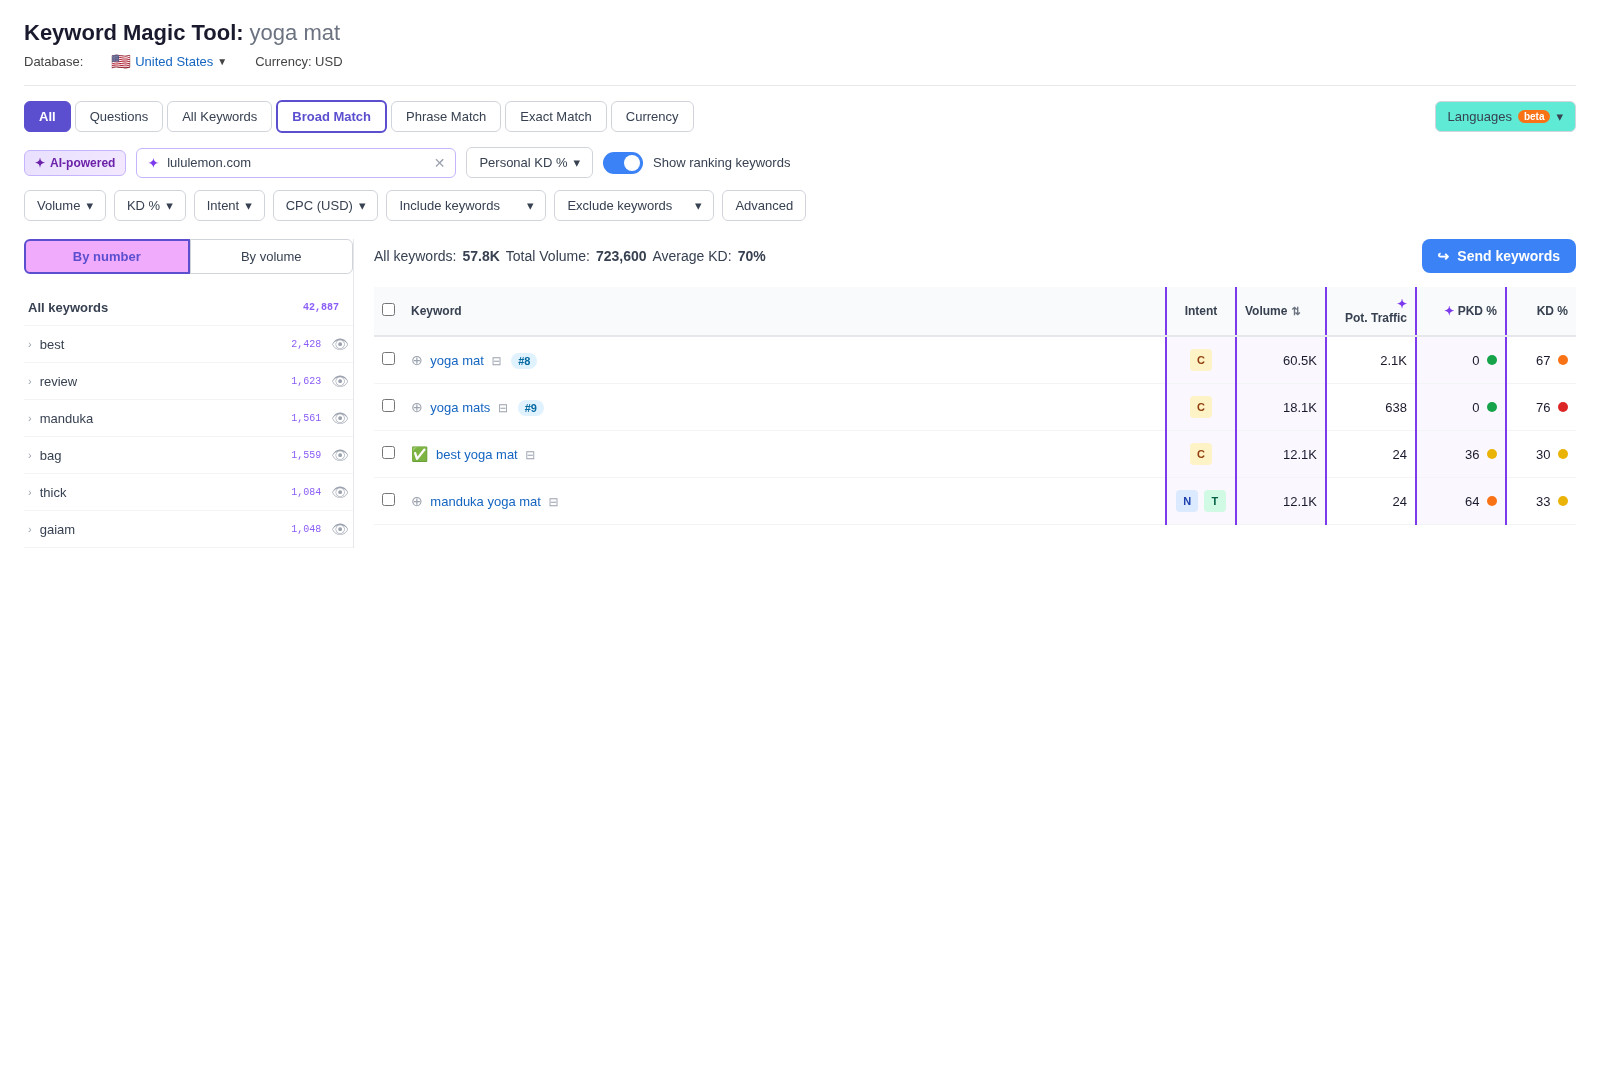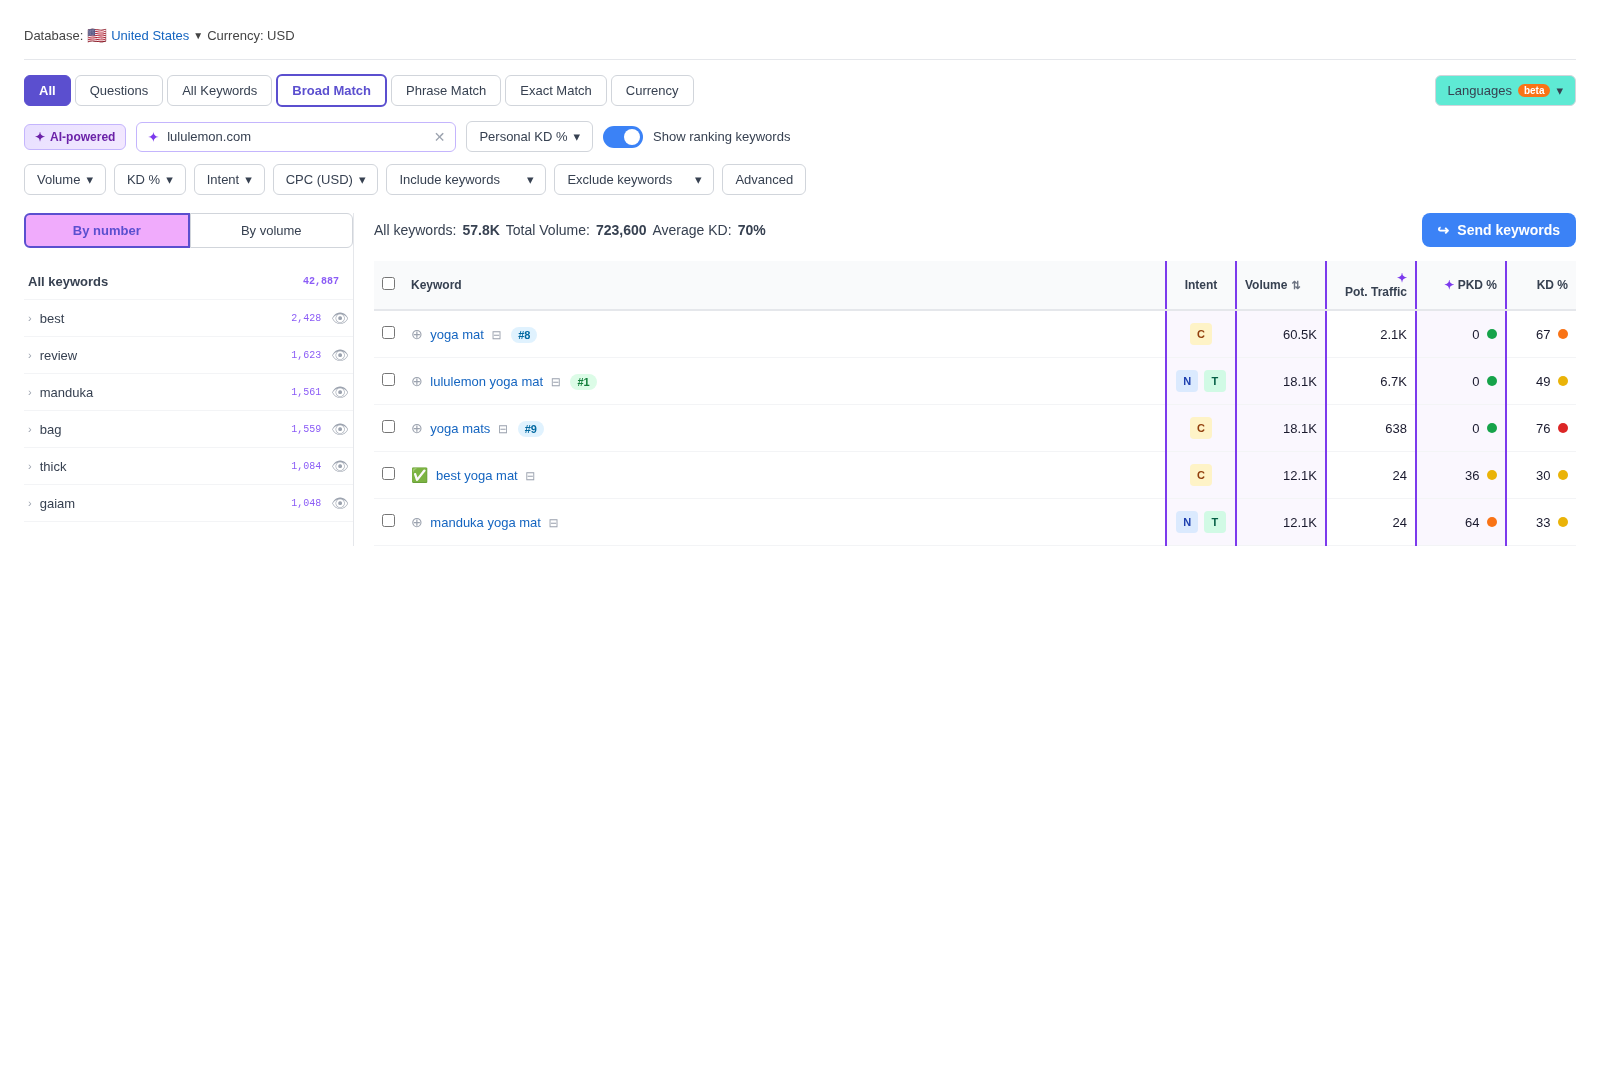--- a/index.html
+++ b/index.html
@@ -5,21 +5,21 @@
     * { box-sizing: border-box; margin: 0; padding: 0; }
     body { font-family: -apple-system, BlinkMacSystemFont, 'Segoe UI', Arial, sans-serif; background: #f0f2f5; font-size: 14px; color: #1a1a2e; }
 
     .page-wrapper { background: #fff; max-width: 1600px; min-height: 1082px; padding: 20px 24px; }
 
     
     .header { margin-bottom: 12px; }
     .page-title { font-size: 22px; font-weight: 400; color: #1a1a2e; }
     .page-title strong { font-weight: 700; color: #1a1a2e; margin-right: 6px; }
     .page-title span.query { color: #6b7280; font-weight: 400; }
-    .db-row { display: flex; align-items: center; gap: 4px; font-size: 13px; color: #444; margin-top: 6px; }
+    .db-row { display: flex; align-items: center; gap: 28px; font-size: 13px; color: #444; margin-top: 6px; }
     .db-link { color: #1565c0; font-weight: 500; text-decoration: none; display: flex; align-items: center; gap: 4px; cursor: pointer; }
     .flag { font-size: 16px; }
     .chevron-small { font-size: 10px; color: #444; }
 
     
     .divider { border: none; border-top: 1px solid #e5e7eb; margin: 14px 0; }
 
     
     .tab-bar { display: flex; align-items: center; gap: 4px; flex-wrap: wrap; margin-bottom: 14px; }
     .tab-btn { padding: 7px 14px; border: 1px solid #d1d5db; border-radius: 6px; background: #fff; color: #374151; font-size: 13px; cursor: pointer; font-weight: 400; }
@@ -108,20 +108,23 @@
     .sort-icon { color: #6b7280; font-size: 11px; }
 
     .col-header-pot { display: flex; flex-direction: column; align-items: flex-end; }
   </style>
 </head>
 <body>
 
 <div class="page-wrapper">
 
   <div class="header">
+    <div class="page-title">
+      <strong>Keyword Magic Tool:</strong><span class="query">yoga mat</span>
+    </div>
     <div class="db-row">
       <span>Database:</span>
       <a class="db-link">
         <span class="flag">🇺🇸</span>
         <span>United States</span>
         <span class="chevron-small">▼</span>
       </a>
       <span>Currency: USD</span>
     </div>
   </div>
@@ -315,43 +318,20 @@
             <td class="col-volume col-volume-cell">60.5K</td>
             <td class="col-pot-traffic">2.1K</td>
             <td class="col-pkd col-pkd-cell">
               0 <span class="dot dot-green"></span>
             </td>
             <td class="col-kd">
               67 <span class="dot dot-orange"></span>
             </td>
           </tr>
 
-          <tr class="table-row">
-            <td>
-              <input type="checkbox" style="">
-            </td>
-            <td class="col-keyword">
-              <span class="add-icon">⊕</span>
-              <a class="kw-link">lululemon yoga mat</a>
-              <span class="window-icon">⊟</span>
-              <span class="rank-badge rank-1">#1</span>
-            </td>
-            <td class="col-intent col-intent-cell">
-              <span class="intent-badge intent-n">N</span>
-              <span class="intent-badge intent-t" style="margin-left:2px;">T</span>
-            </td>
-            <td class="col-volume col-volume-cell">18.1K</td>
-            <td class="col-pot-traffic">6.7K</td>
-            <td class="col-pkd col-pkd-cell">
-              0 <span class="dot dot-green"></span>
-            </td>
-            <td class="col-kd">
-              49 <span class="dot dot-yellow"></span>
-            </td>
-          </tr>
 
           <tr class="table-row">
             <td>
               <input type="checkbox" style="">
             </td>
             <td class="col-keyword">
               <span class="add-icon">⊕</span>
               <a class="kw-link">yoga mats</a>
               <span class="window-icon">⊟</span>
               <span class="rank-badge">#9</span>

